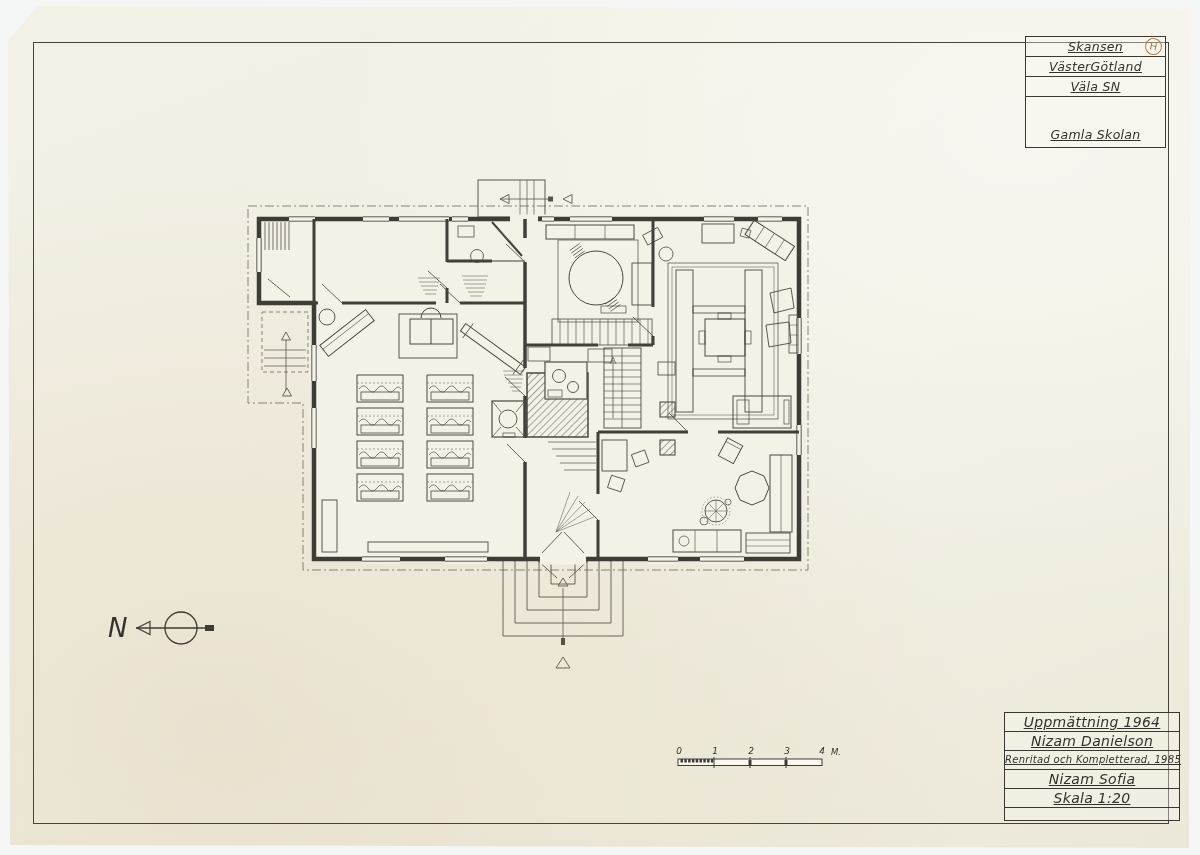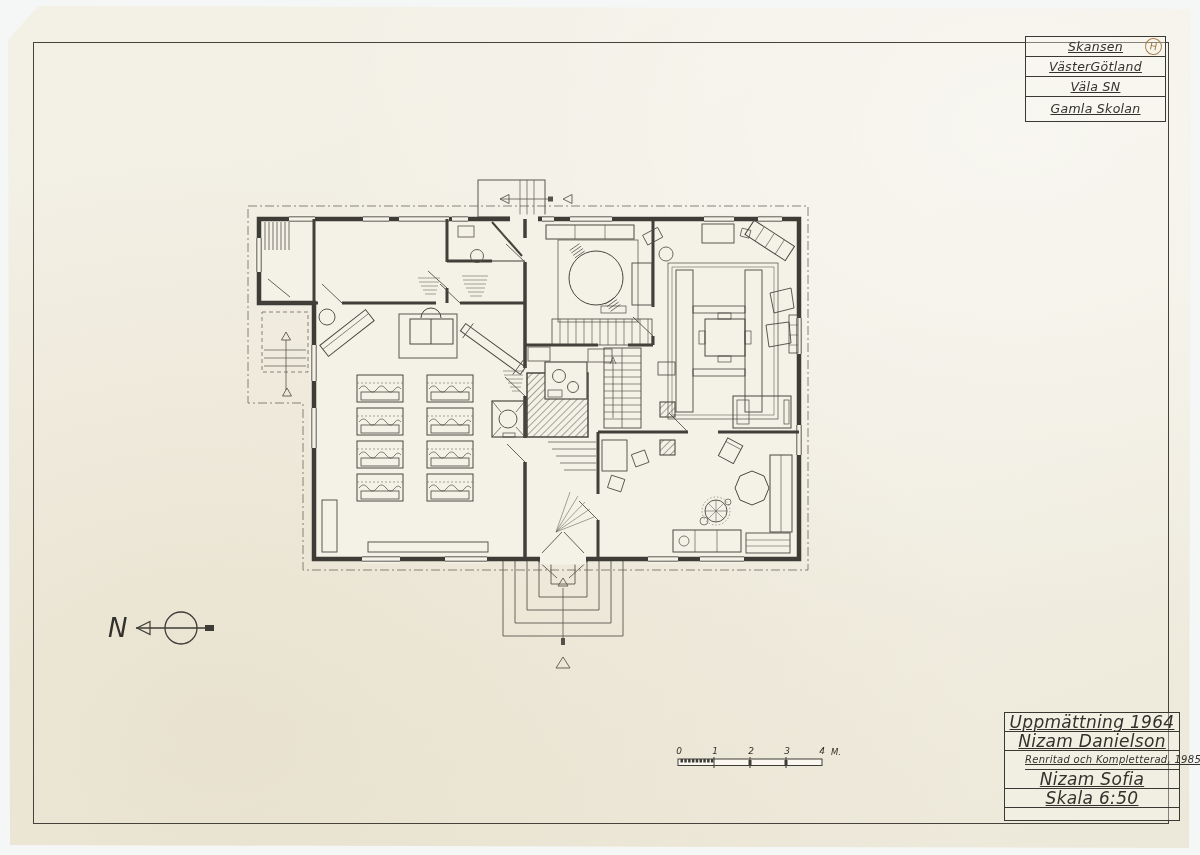--- a/index.html
+++ b/index.html
@@ -22,35 +22,35 @@
   }
   .hand{font-style:italic;color:#33312b;letter-spacing:.3px;text-decoration:underline;}
   .title-block{
     position:absolute;left:1025px;top:36px;width:139px;
     border:1.3px solid #3a3832;background:rgba(250,248,240,0.35);
   }
   .title-block .row{
     height:19px;line-height:19px;text-align:center;font-size:12.5px;
     border-bottom:1px solid #3a3832;position:relative;
   }
-  .title-block .row:last-child{height:24px;line-height:24px;border-bottom:none;}
+  .title-block .row:last-child{height:24px;line-height:24px;border-bottom:none;margin-top:26px;}
   .stamp{
     position:absolute;right:3px;top:1px;width:15px;height:15px;border-radius:50%;
     border:1.3px solid #b3814e;color:#a5773f;font-size:10px;line-height:15px;
     text-align:center;font-style:normal;transform:rotate(12deg);
   }
   .info-block{
     position:absolute;left:1004px;top:712px;width:174px;
     border:1.3px solid #3a3832;background:rgba(250,248,240,0.35);
   }
   .info-block .row{
-    height:18px;line-height:18px;text-align:center;font-size:17px;
+    height:18px;line-height:18px;text-align:center;font-size:14px;
     border-bottom:1px solid #3a3832;white-space:nowrap;overflow:visible;
   }
-  .info-block .row.long{font-size:10px;margin-left:20px;}
+  .info-block .row.long{font-size:10px;}
   .info-block .row.blank{height:12px;border-bottom:none;}
   svg text{font-family:"DejaVu Sans",sans-serif;}
 </style>
 </head>
 <body>
 
 <div class="paper"></div>
 <div class="frame"></div>
 
 <svg width="1200" height="855" viewBox="0 0 1200 855" style="position:absolute;left:0;top:0;">
@@ -321,15 +321,15 @@
   <div class="row hand">VästerGötland</div>
   <div class="row hand">Väla SN</div>
   <div class="row hand">Gamla Skolan</div>
 </div>
 
 <div class="info-block">
   <div class="row hand">Uppmättning 1964</div>
   <div class="row hand">Nizam Danielson</div>
   <div class="row hand long">Renritad och Kompletterad, 1985</div>
   <div class="row hand">Nizam Sofia</div>
-  <div class="row hand">Skala 6:50</div>
+  <div class="row hand">Skala 1:20</div>
   <div class="row blank"></div>
 </div>
 
 </body></html>

